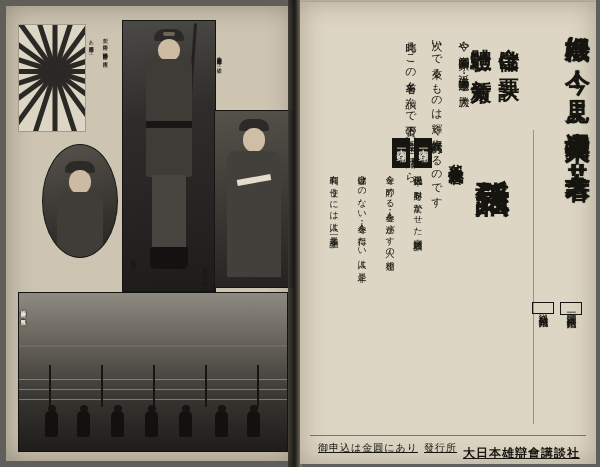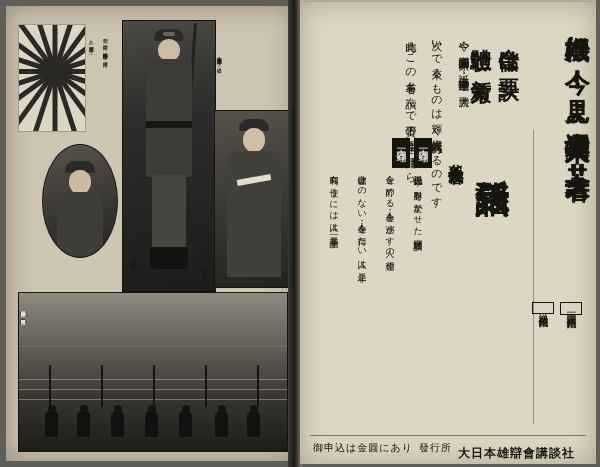--- a/index.html
+++ b/index.html
@@ -146,22 +146,22 @@
 
   .price-box{
     position:absolute;right:14px;top:300px;border:1px solid #16150f;
     padding:2px 3px;writing-mode:vertical-rl;text-orientation:upright;
     font-size:10px;letter-spacing:1px;color:#16150f;
   }
   .price-box.p2{right:42px;}
 
   .footer{
     position:absolute;left:8px;right:16px;bottom:6px;height:20px;
-    display:flex;align-items:center;justify-content:center;gap:6px;
-    font-size:10px;color:#16150f;letter-spacing:1px;
+    display:flex;align-items:center;justify-content:flex-end;gap:6px;
+    font-size:10px;color:#16150f;letter-spacing:1px;text-decoration:underline;
   }
   .footer .pub{font-weight:bold;font-size:12px;margin-top:11px;}
   .hr-thin{position:absolute;left:10px;right:10px;bottom:28px;height:1px;background:#16150f;opacity:.5;}
   .vrule{position:absolute;top:128px;bottom:40px;width:1px;background:#16150f;opacity:.35;}
 </style>
 </head>
 <body>
 
 <div id="page">
   <div class="spread">

